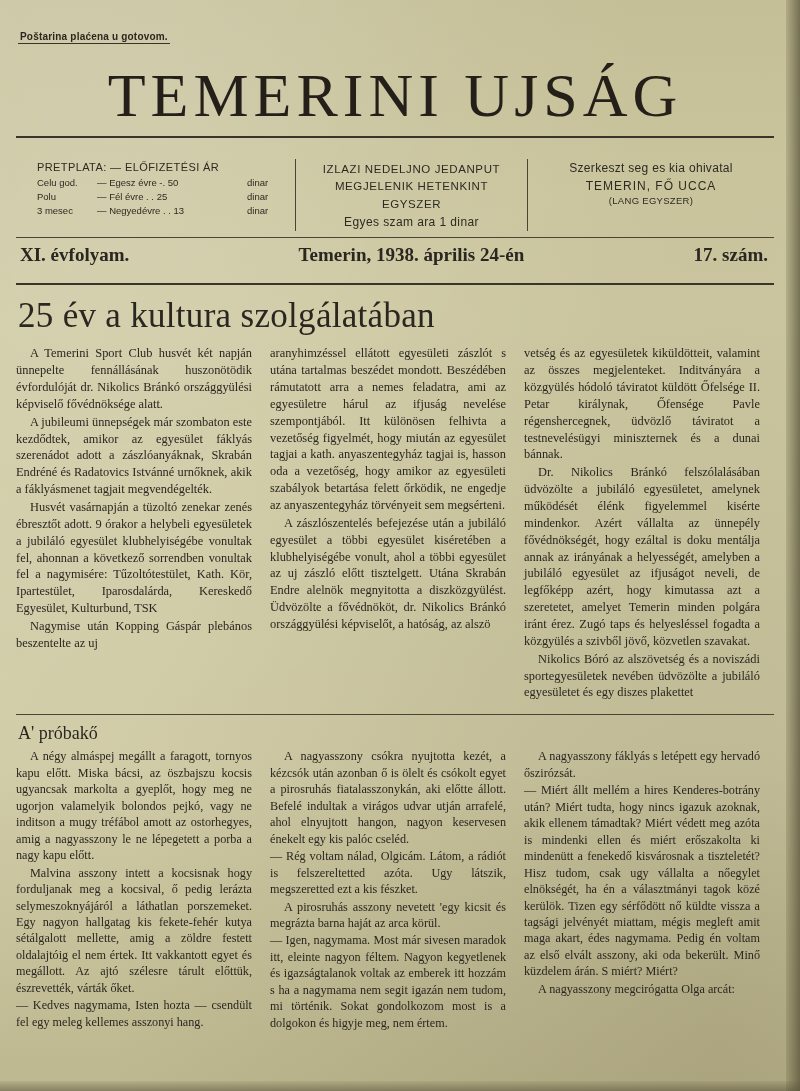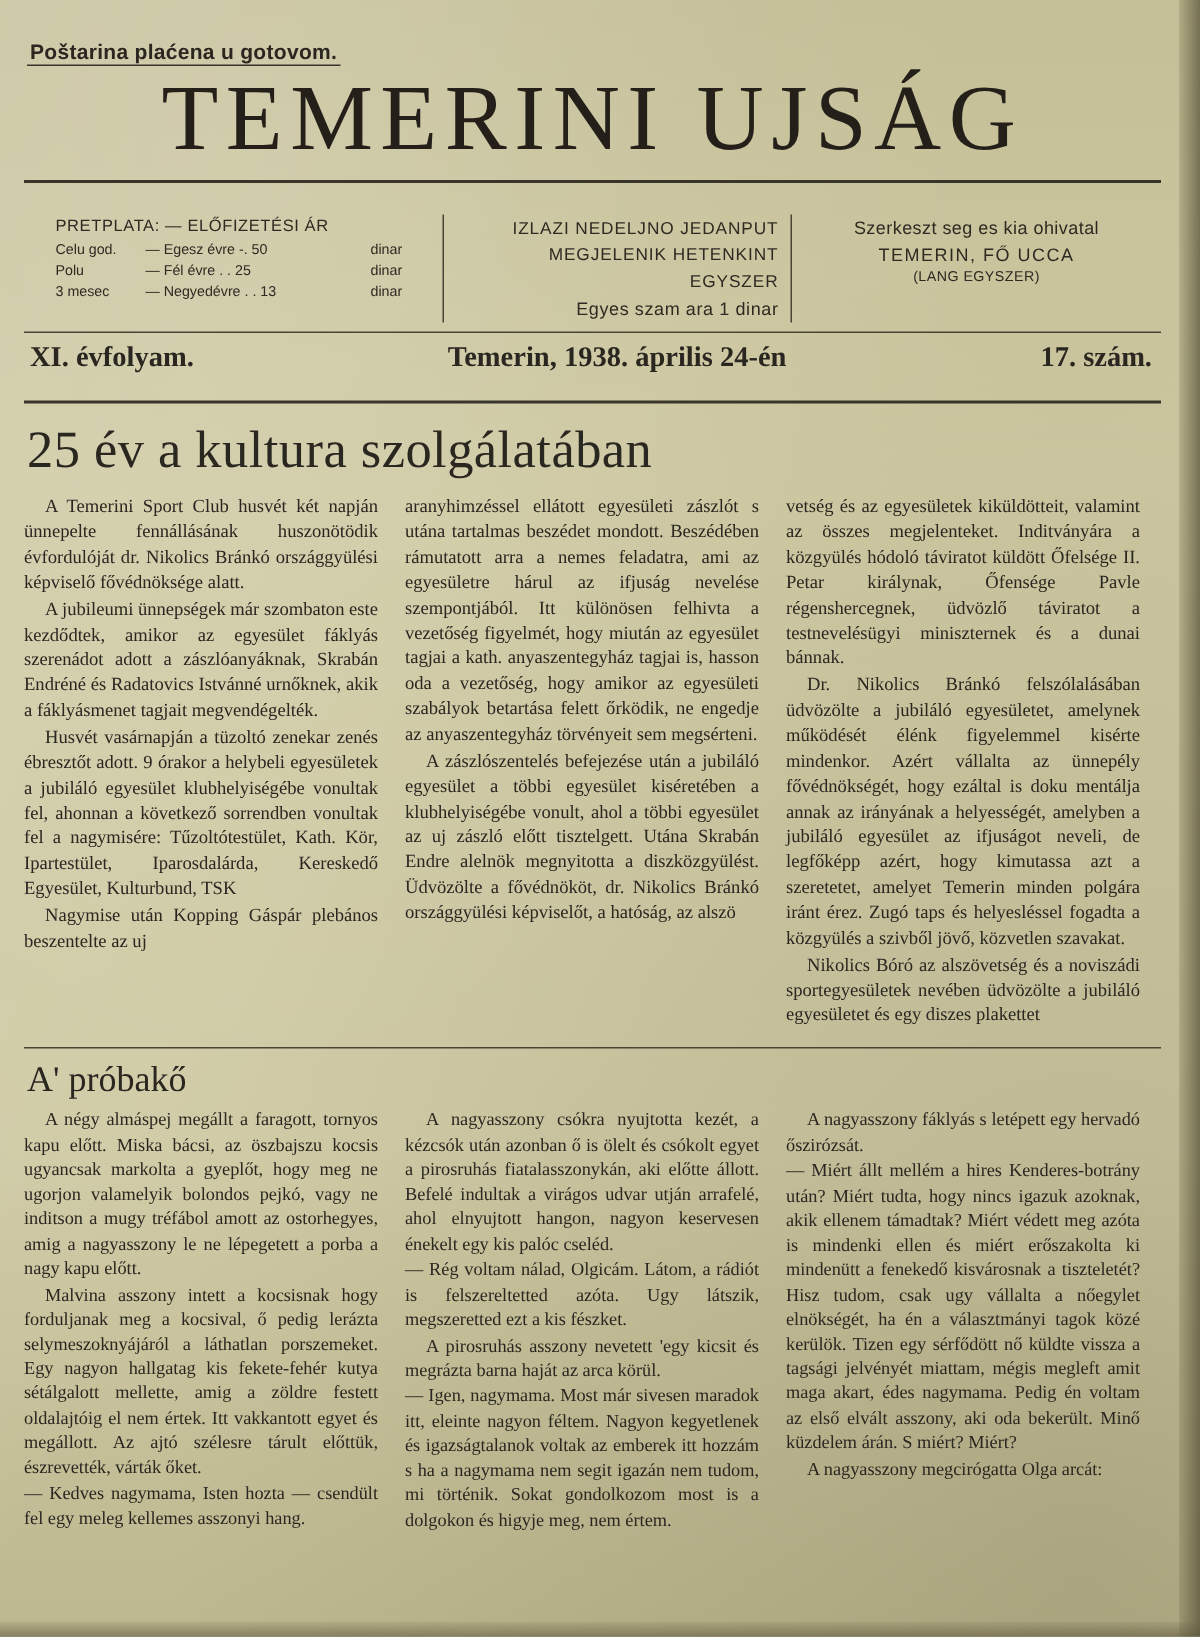--- a/index.html
+++ b/index.html
@@ -48,37 +48,37 @@
   }
 
   .inner {
     position: relative;
     z-index: 2;
     padding: 26px 26px 8px 16px;
   }
 
   .postage {
     font-family: "Liberation Sans", sans-serif;
-    font-size: 14px;
+    font-size: 10px;
     font-weight: bold;
     letter-spacing: 0.2px;
     color: #2b2720;
     border-bottom: 1.6px solid #3a352a;
     display: inline-block;
     padding: 0 2px 1px 2px;
     margin-left: 2px;
   }
 
   .masthead {
     text-align: center;
     font-family: "Liberation Serif", serif;
     font-size: 62px;
     line-height: 1;
     letter-spacing: 5px;
-    margin: 4px 0 4px 0;
+    margin: 20px 0 4px 0;
     color: #241f19;
     font-weight: normal;
   }
 
   .rule-thick {
     border-top: 2.2px solid #3a352a;
     margin: 10px 0 0 0;
   }
   .rule-thin {
     border-top: 1px solid #4a4437;
@@ -91,21 +91,21 @@
     font-family: "Liberation Sans", sans-serif;
     padding: 21px 0 6px 0;
     font-size: 10px;
     color: #2e2a22;
     margin-left: 13px;
   }
   .infobar .col {
     padding: 2px 8px;
   }
   .col-sub { width: 250px; }
-  .col-mid { flex: 1; text-align: right; border-left: 1px solid #4a4437; border-right: 1px solid #4a4437; }
+  .col-mid { flex: 1; text-align: center; border-left: 1px solid #4a4437; border-right: 1px solid #4a4437; }
   .col-pub { width: 230px; text-align: center; }
 
   .sub-title {
     font-size: 11px;
     letter-spacing: 0.4px;
     margin-bottom: 3px;
   }
   .sub-row {
     display: flex;
     font-size: 9.5px;
@@ -162,21 +162,21 @@
   }
   .col3 p { margin: 0 0 1px 0; text-indent: 14px; }
   .col3 p.noind { text-indent: 0; }
 
   .divider-row {
     margin: 12px 0 0 0;
     border-top: 1px solid #4a4437;
   }
 
   .feature-title {
-    font-size: 24px;
+    font-size: 18px;
     margin: 8px 0 4px 2px;
     font-weight: normal;
   }
 
   .cols3b {
     display: flex;
     gap: 18px;
     margin-top: 2px;
   }
   .col3b {

